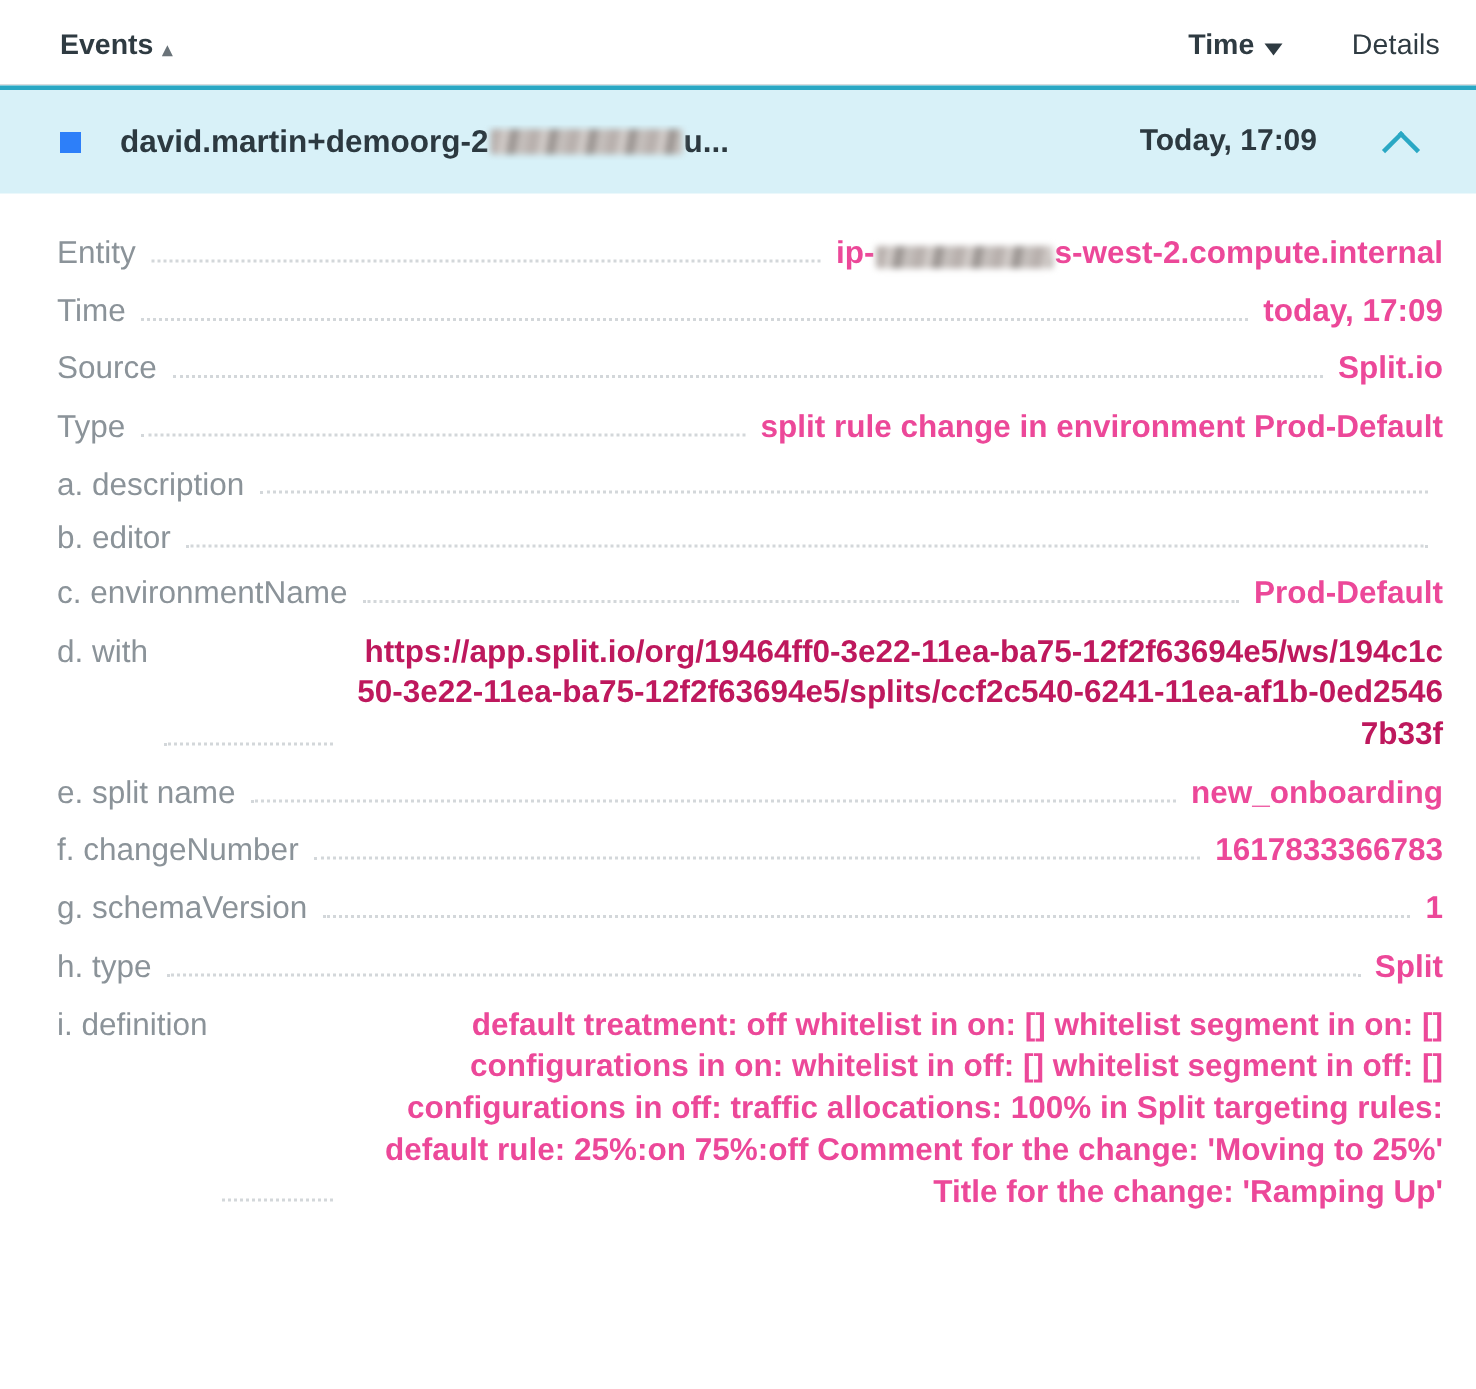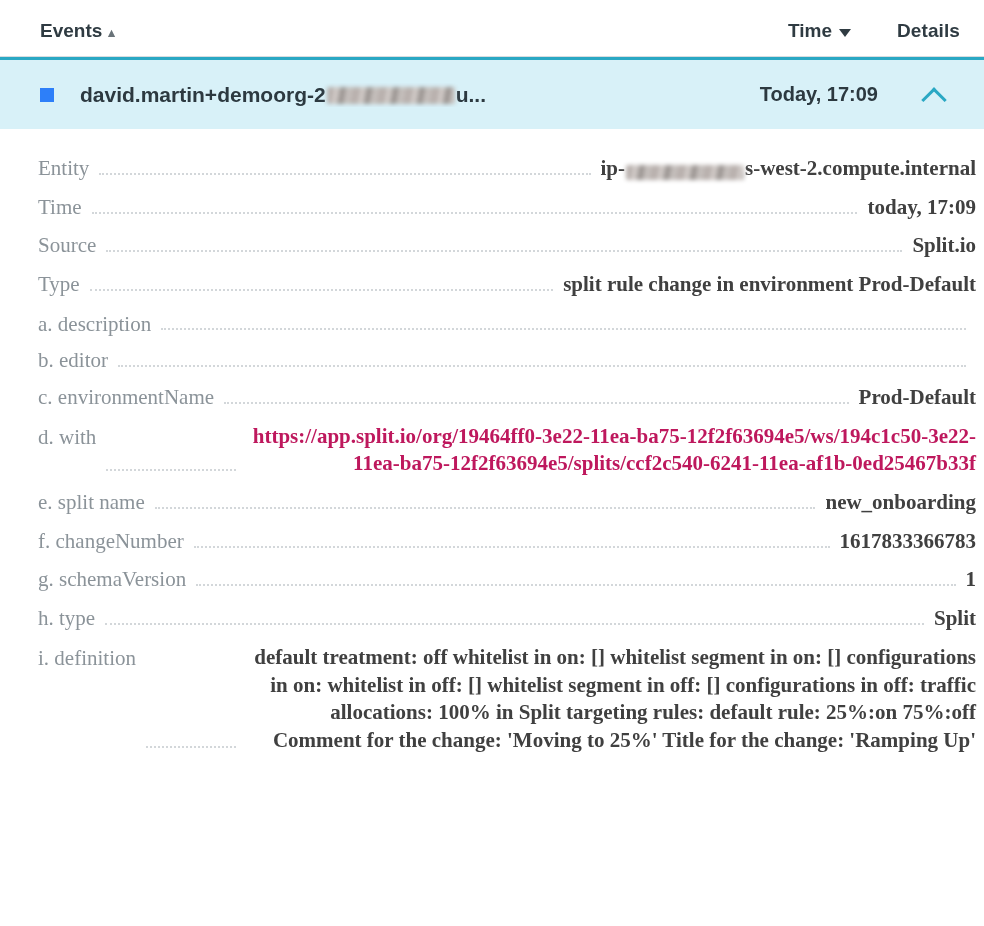--- a/index.html
+++ b/index.html
@@ -38,21 +38,21 @@
   }
   .list-header .spacer { flex: 1 1 auto; }
   .list-header .col-time {
     display: flex;
     align-items: center;
     gap: 7px;
     font-weight: 600;
     margin-right: 46px;
   }
   .list-header .col-details {
-    font-weight: 700;
+    font-weight: 400;
     letter-spacing: .1px;
   }
   .sort-icon {
     display: inline-block;
     font-size: 13px;
     line-height: 1;
     color: #6a7379;
     transform: translateY(1px);
   }
   .caret-down {
@@ -129,22 +129,21 @@
     position: absolute;
     left: 1px; top: 7px;
     width: 15px; height: 15px;
     border-left: 3px solid #2aa8c4;
     border-top: 3px solid #2aa8c4;
     transform: rotate(45deg);
   }
 
   
   .details {
-    padding: 26px 8px 0 38px;
-    font-family: Liberation Serif, serif;
+    padding: 26px 22px 0 38px;
   }
   .detail-row {
     display: flex;
     align-items: baseline;
     margin-bottom: 11px;
   }
   .detail-label {
     font-size: 21px;
     color: #8b9399;
     white-space: nowrap;
@@ -153,21 +152,21 @@
   }
   .dots {
     flex: 1 1 auto;
     border-bottom: 2px dotted #d3d7da;
     margin: 0 10px 6px 10px;
     min-width: 14px;
     height: 1px;
   }
   .detail-value {
     font-size: 21px;
-    color: #404040;
+    color: #ec4899;
     font-weight: 600;
     text-align: right;
     line-height: 1.32;
   }
   .detail-row.wrap .detail-value {
     max-width: 730px;
   }
   .detail-row.wrap .dots {
     align-self: flex-end;
     margin-bottom: 7px;

